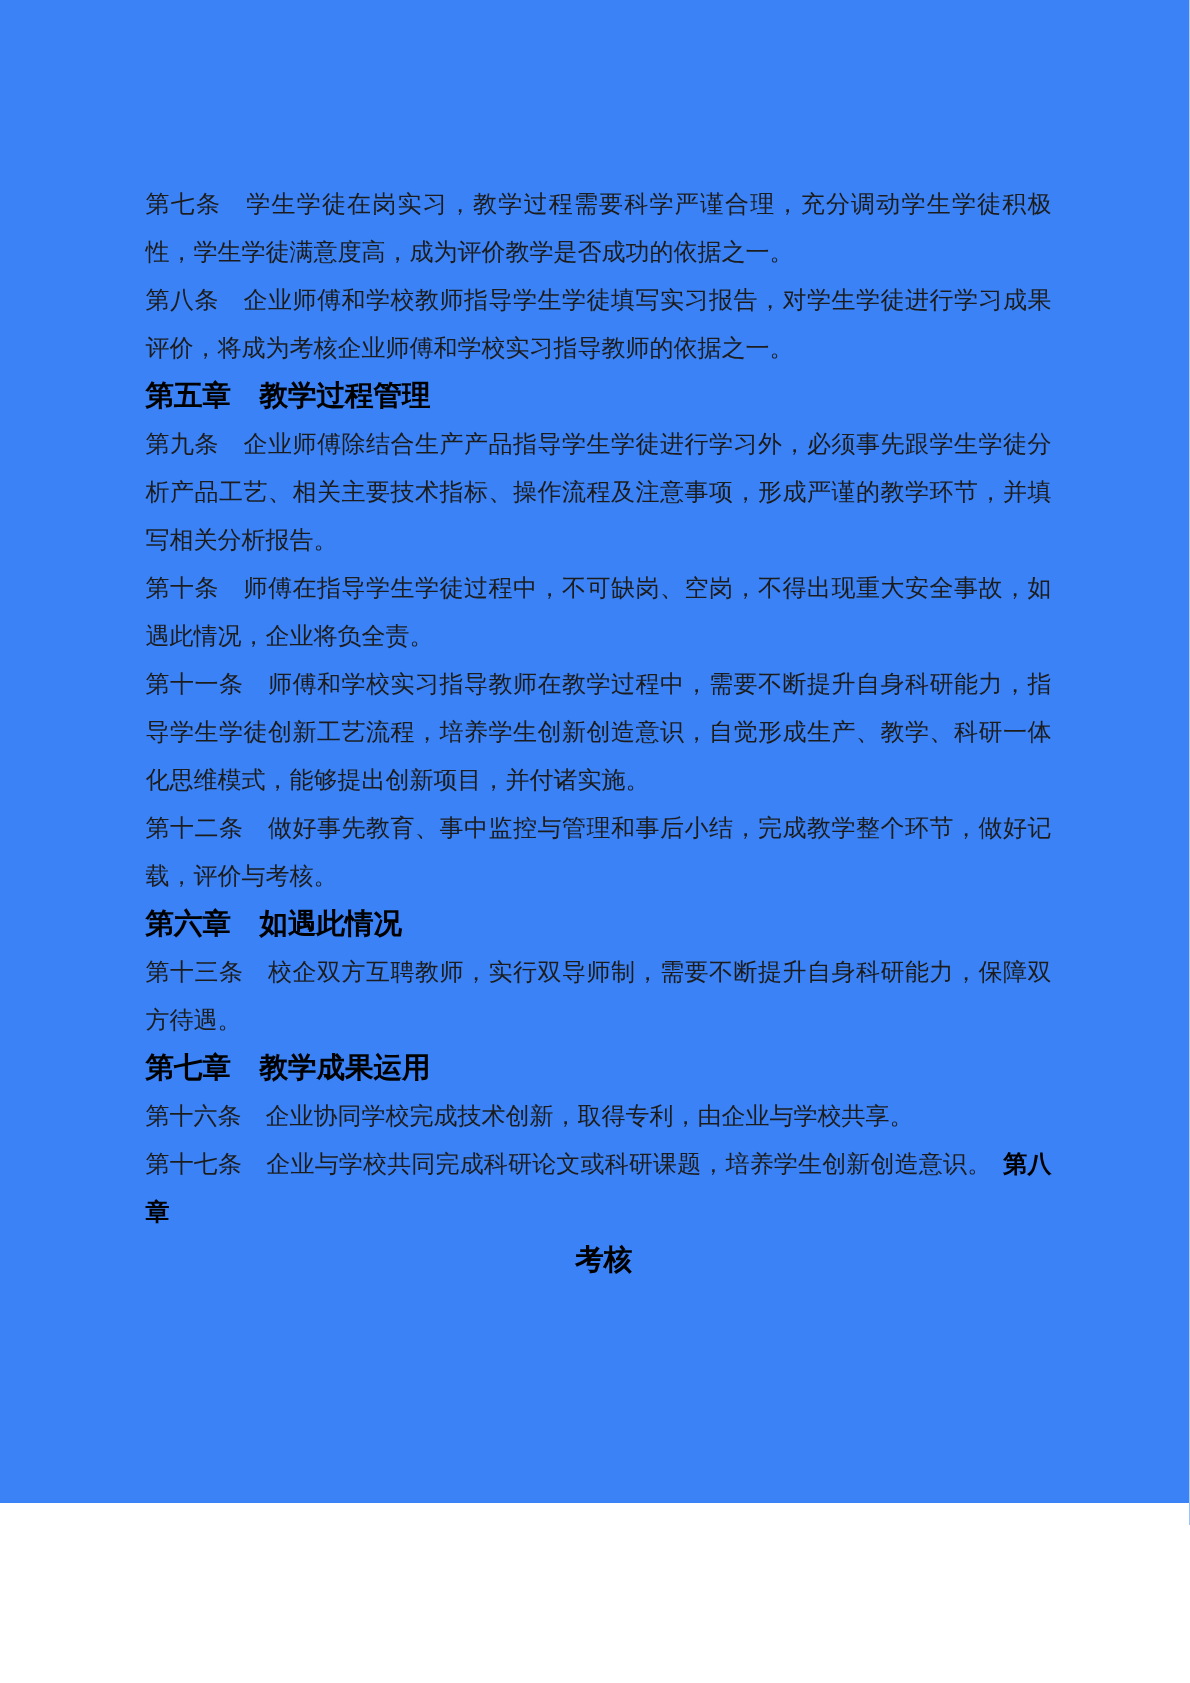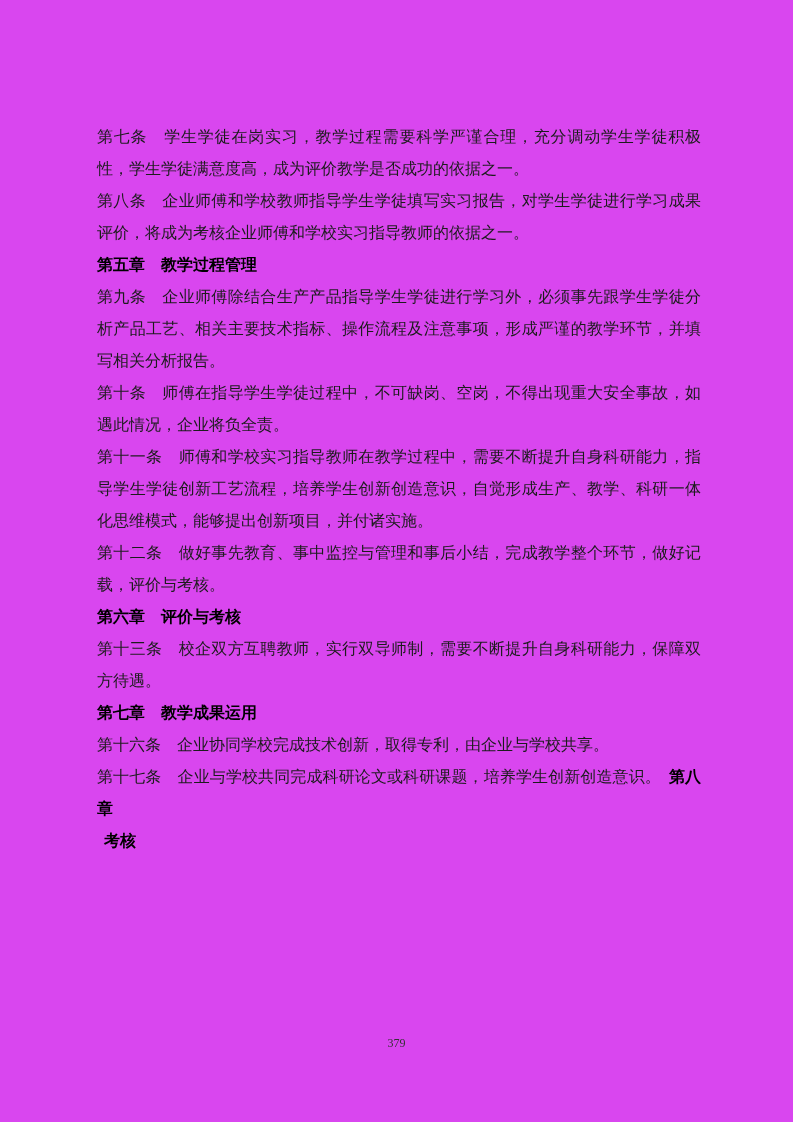--- a/index.html
+++ b/index.html
@@ -3,51 +3,52 @@
 <meta charset="utf-8">
 <style>
   html, body {
     margin: 0;
     padding: 0;
     background: #ffffff;
   }
   .page {
     position: relative;
     width: 793px;
-    height: 1122px;
-    background: #d946ef;
+    height: 1002px;
+    background: #3b82f6;
     overflow: hidden;
     font-family: "Liberation Serif", "DejaVu Serif", serif;
   }
   .content {
     position: absolute;
     left: 97px;
     top: 121px;
     width: 604px;
     font-size: 16px;
     line-height: 32px;
     color: #1c1c1c;
     text-align: justify;
   }
   .para {
     margin: 0;
     padding: 0;
   }
   .heading {
     margin: 0;
     padding: 0;
-    font-size: 16px;
+    font-size: 19px;
     line-height: 32px;
     font-weight: bold;
     color: #000000;
     text-align: left;
     font-family: "Liberation Sans", "DejaVu Sans", sans-serif;
   }
   .heading-indent {
     padding-left: 7px;
+    text-align: center;
   }
   .bold-inline {
     font-weight: bold;
     font-family: "Liberation Sans", "DejaVu Sans", sans-serif;
     margin-left: 8px;
     color: #000000;
   }
   .footer {
     position: absolute;
     left: 0;
@@ -68,21 +69,21 @@
     <p class="para">第七条　学生学徒在岗实习，教学过程需要科学严谨合理，充分调动学生学徒积极性，学生学徒满意度高，成为评价教学是否成功的依据之一。</p>
     <p class="para">第八条　企业师傅和学校教师指导学生学徒填写实习报告，对学生学徒进行学习成果评价，将成为考核企业师傅和学校实习指导教师的依据之一。</p>
 
     <h2 class="heading">第五章　教学过程管理</h2>
 
     <p class="para">第九条　企业师傅除结合生产产品指导学生学徒进行学习外，必须事先跟学生学徒分析产品工艺、相关主要技术指标、操作流程及注意事项，形成严谨的教学环节，并填写相关分析报告。</p>
     <p class="para">第十条　师傅在指导学生学徒过程中，不可缺岗、空岗，不得出现重大安全事故，如遇此情况，企业将负全责。</p>
     <p class="para">第十一条　师傅和学校实习指导教师在教学过程中，需要不断提升自身科研能力，指导学生学徒创新工艺流程，培养学生创新创造意识，自觉形成生产、教学、科研一体化思维模式，能够提出创新项目，并付诸实施。</p>
     <p class="para">第十二条　做好事先教育、事中监控与管理和事后小结，完成教学整个环节，做好记载，评价与考核。</p>
 
-    <h2 class="heading">第六章　评价与考核</h2>
+    <h2 class="heading">第六章　如遇此情况</h2>
 
     <p class="para">第十三条　校企双方互聘教师，实行双导师制，需要不断提升自身科研能力，保障双方待遇。</p>
 
     <h2 class="heading">第七章　教学成果运用</h2>
 
     <p class="para">第十六条　企业协同学校完成技术创新，取得专利，由企业与学校共享。</p>
 
     <p class="para"><span>第十七条　企业与学校共同完成科研论文或科研课题，培养学生创新创造意识。</span><span class="bold-inline">第八章</span></p>
 
     <h2 class="heading heading-indent">考核</h2>

